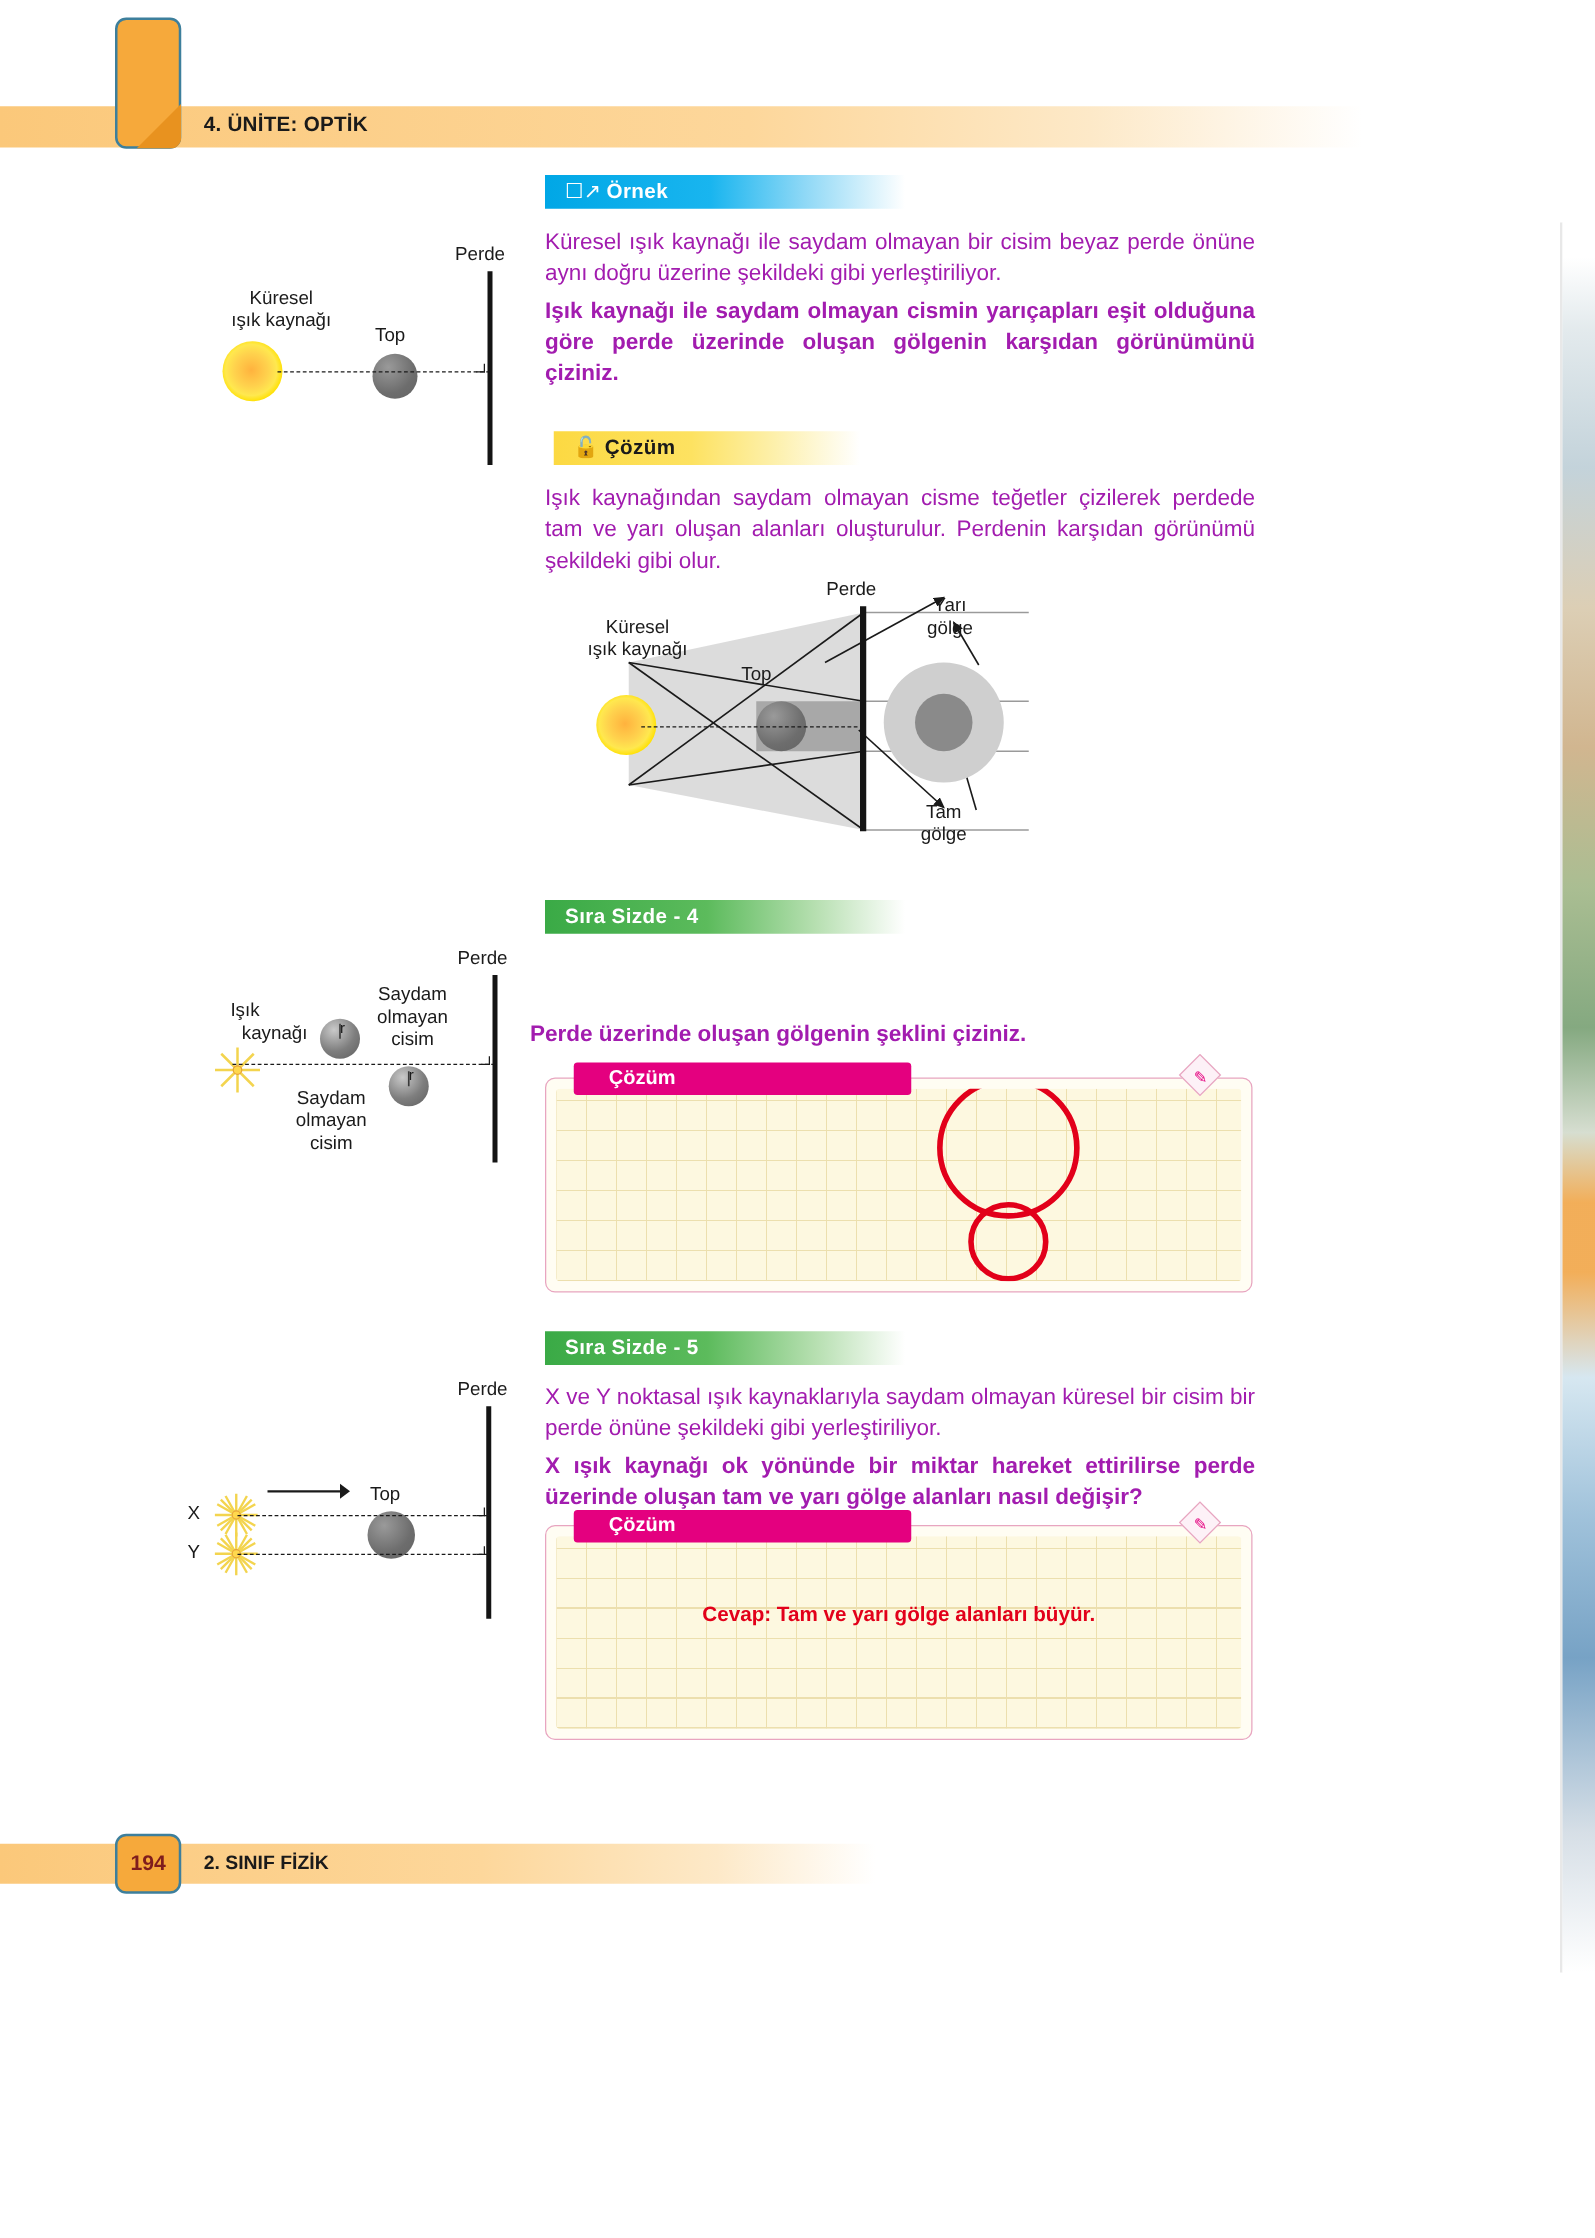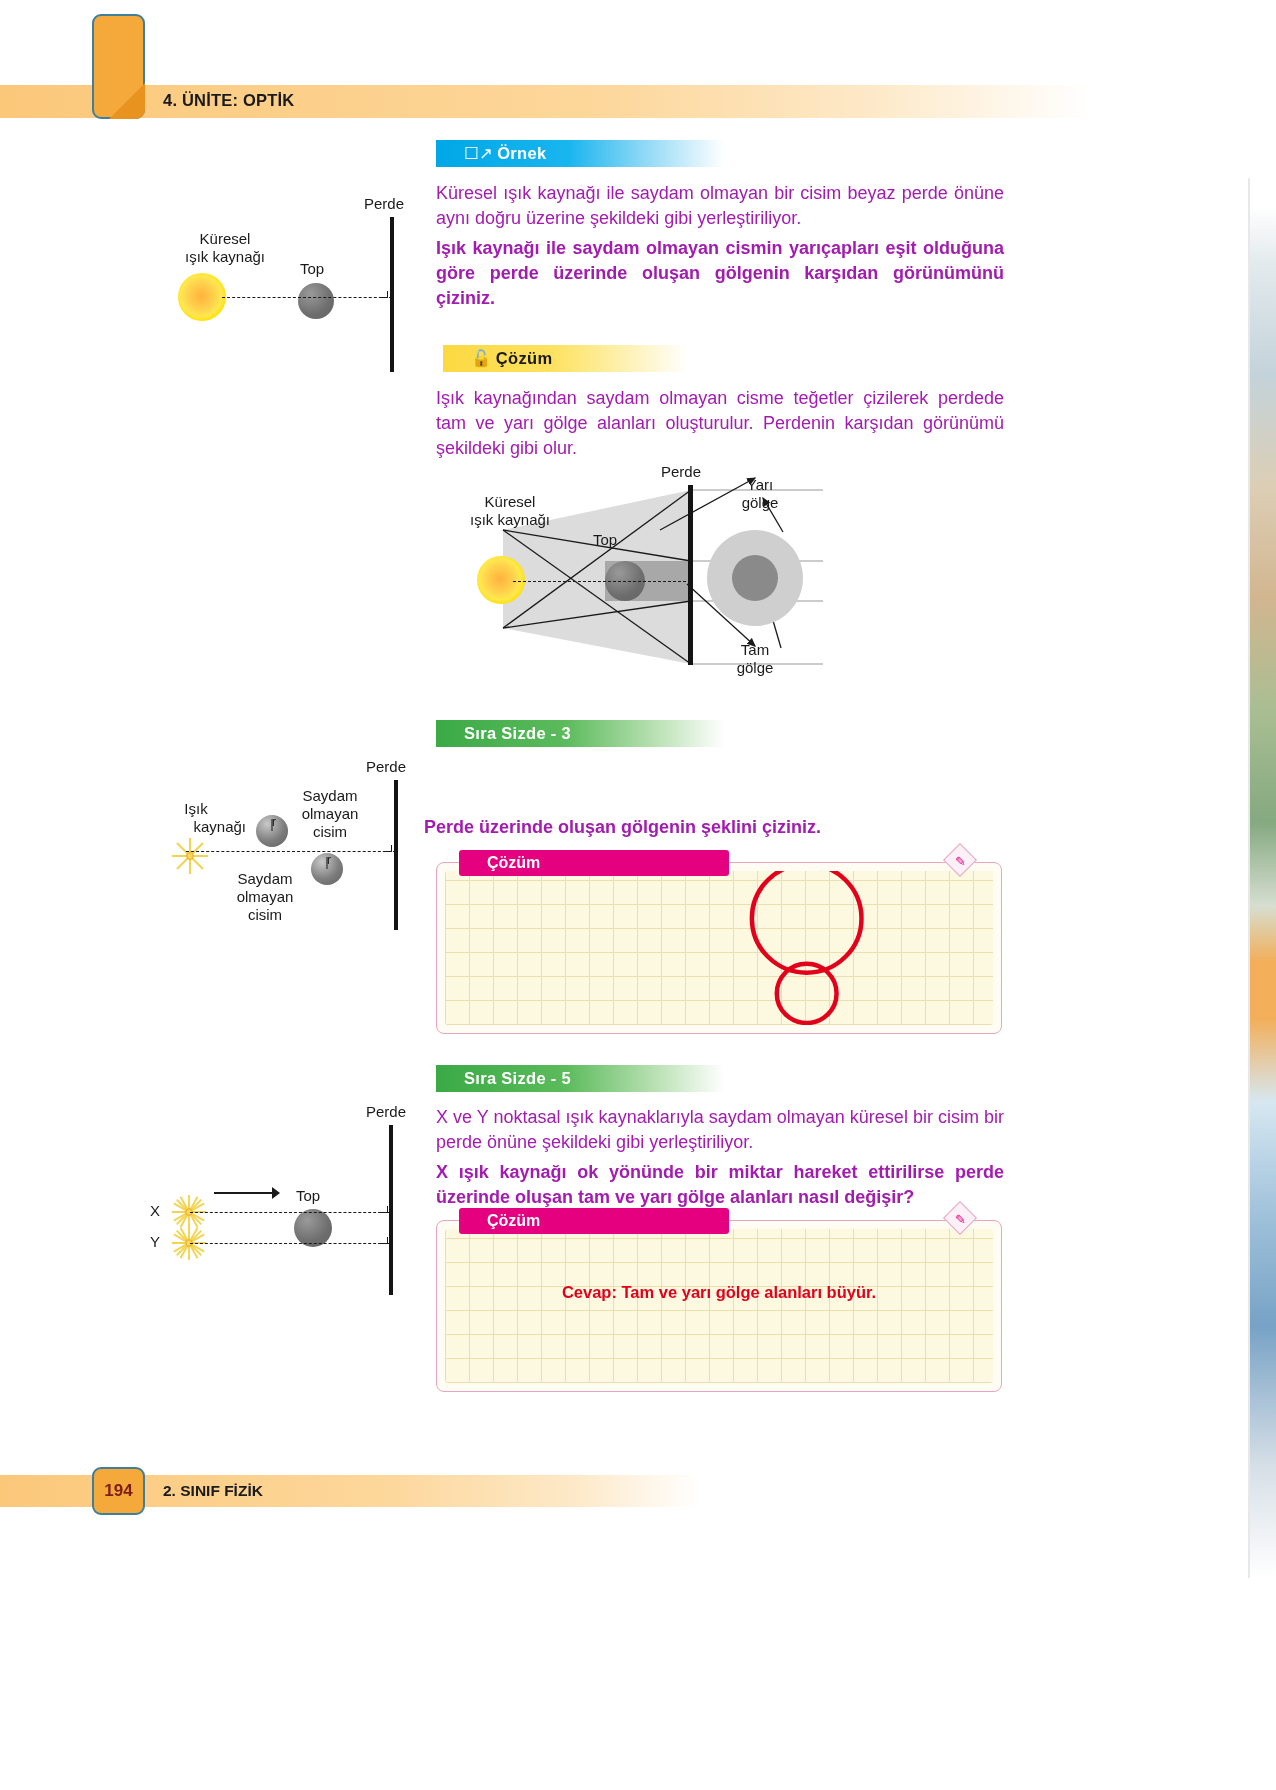--- a/index.html
+++ b/index.html
@@ -59,21 +59,21 @@
     color:#7f1d1d; font-weight:bold; font-size:17px;
   }
   .footer-title {
     position:absolute; left:163px; bottom:283px; height:32px; line-height:32px;
     font-size:15.5px; font-weight:bold; color:#1a1a1a;
   }
 
   
   .ribbon {
     position:absolute; height:27px; line-height:27px;
-    color:#fff; font-size:16.5px; font-weight:bold; padding-left:28px;
+    color:#fff; font-size:16.5px; font-weight:bold; padding-left:16px;
     letter-spacing:.3px;
   }
   .ribbon.blue  { background:linear-gradient(90deg,#00a7e6 0%,#19b5ef 46%,#8ed8f6 72%,#ffffff 100%); }
   .ribbon.yellow{ background:linear-gradient(90deg,#fcd942 0%,#fde261 45%,#fdf0ab 72%,#ffffff 100%); color:#1a1a1a;}
   .ribbon.green { background:linear-gradient(90deg,#3aaa46 0%,#5cbb5c 45%,#b6dfb0 75%,#ffffff 100%); }
   .ribbon .ric { font-weight:normal; margin-right:4px; }
 
   
   .ptext {
     position:absolute; font-size:18px; line-height:25px; color:#a21caf;
@@ -169,21 +169,21 @@
 
     <div class="lbl" style="left:214px; top:10px;">Perde</div>
     <div class="screen" style="left:240px; top:32px; width:4px; height:155px;"></div>
     <div class="corner" style="left:231px; top:106px;"></div>
   </div>
 
   <div class="ribbon yellow" style="left:443px; top:345px; width:245px;">
     <span class="ric">🔓</span><span>Çözüm</span>
   </div>
 
-  <div class="ptext" style="left:436px; top:386px; width:568px;">Işık kaynağından saydam olmayan cisme teğetler çizilerek perdede tam ve yarı gölge alanları oluşturulur. Perdenin karşıdan görünümü şekildeki gibi olur.</div>
+  <div class="ptext" style="left:436px; top:386px; width:568px;">Işık kaynağından saydam olmayan cisme teğetler çizilerek perdede tam ve yarı oluşan alanları oluşturulur. Perdenin karşıdan görünümü şekildeki gibi olur.</div>
 
   <div class="dg" style="left:455px; top:468px; width:400px; height:215px;">
 
     <svg width="400" height="215" viewBox="0 0 400 215" style="position:absolute; left:0; top:0;">
 
       <polygon points="48,62 48,160 236,196 236,22" fill="#d0d0d0" opacity="0.75"></polygon>
 
       <polygon points="150,93 150,133 236,133 236,93" fill="#a8a8a8"></polygon>
 
       <line x1="48" y1="62" x2="236" y2="196" stroke="#1a1a1a" stroke-width="1.3"></line>
@@ -226,21 +226,21 @@
     <div class="screen" style="left:233px; top:17px; width:5px; height:180px;"></div>
 
     <div class="lbl c" style="left:275px; top:8px; width:60px;">Yarı</div>
     <div class="lbl c" style="left:275px; top:26px; width:60px;">gölge</div>
 
     <div class="lbl c" style="left:270px; top:173px; width:60px;">Tam</div>
     <div class="lbl c" style="left:270px; top:191px; width:60px;">gölge</div>
   </div>
 
   <div class="ribbon green" style="left:436px; top:720px; width:288px;">
-    <span>Sıra Sizde - 3</span>
+    <span>Sıra Sizde - 4</span>
   </div>
 
   <div class="ptext b" style="left:424px; top:815px; width:568px;">Perde üzerinde oluşan gölgenin şeklini çiziniz.</div>
 
   <div class="dg" style="left:150px; top:755px; width:270px; height:170px;">
     <div class="lbl c" style="left:6px; top:45px; width:80px;">Işık</div>
     <div class="lbl c" style="left:-4px; top:63px; width:100px;text-align:right;">kaynağı</div>
 
     <svg width="40" height="40" viewBox="0 0 40 40" style="position:absolute; left:20px; top:81px;">
       <g stroke="#f3d44e" stroke-width="2">

